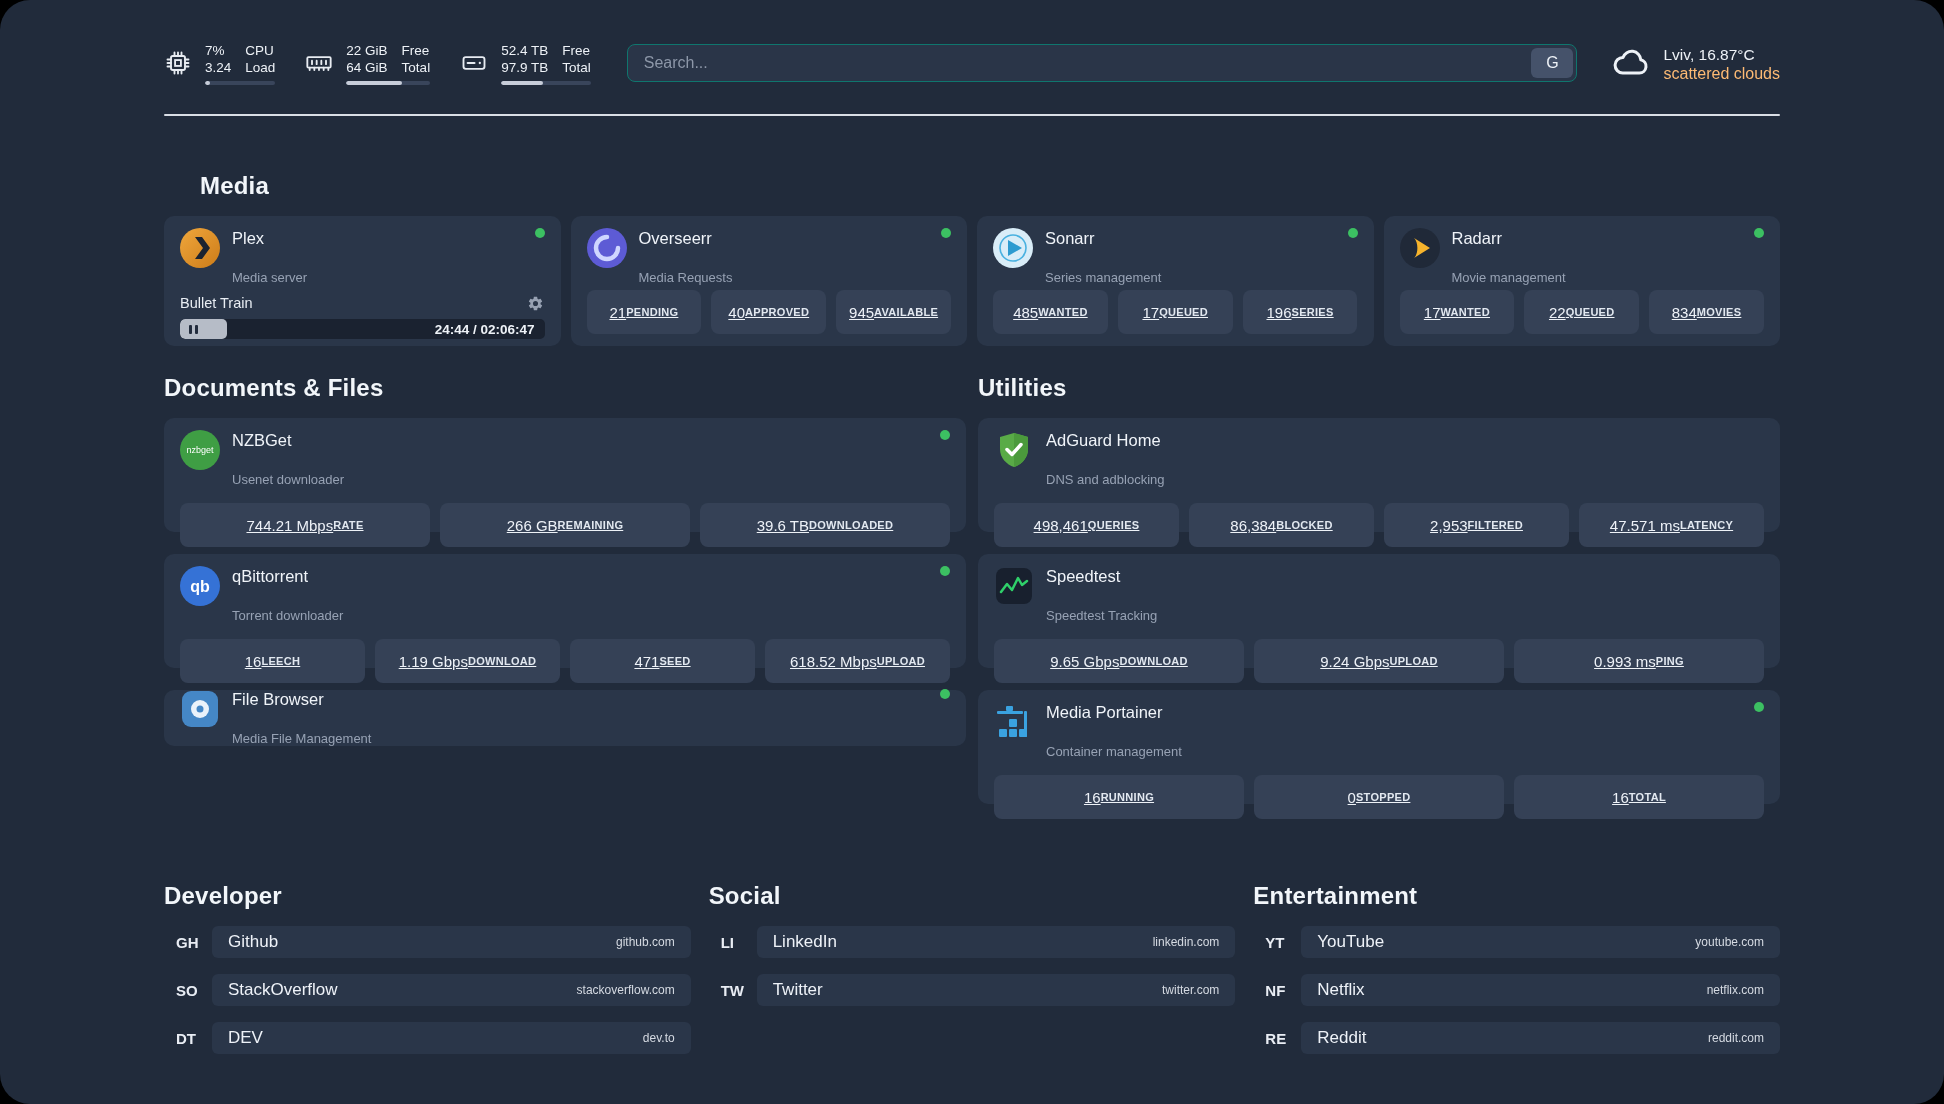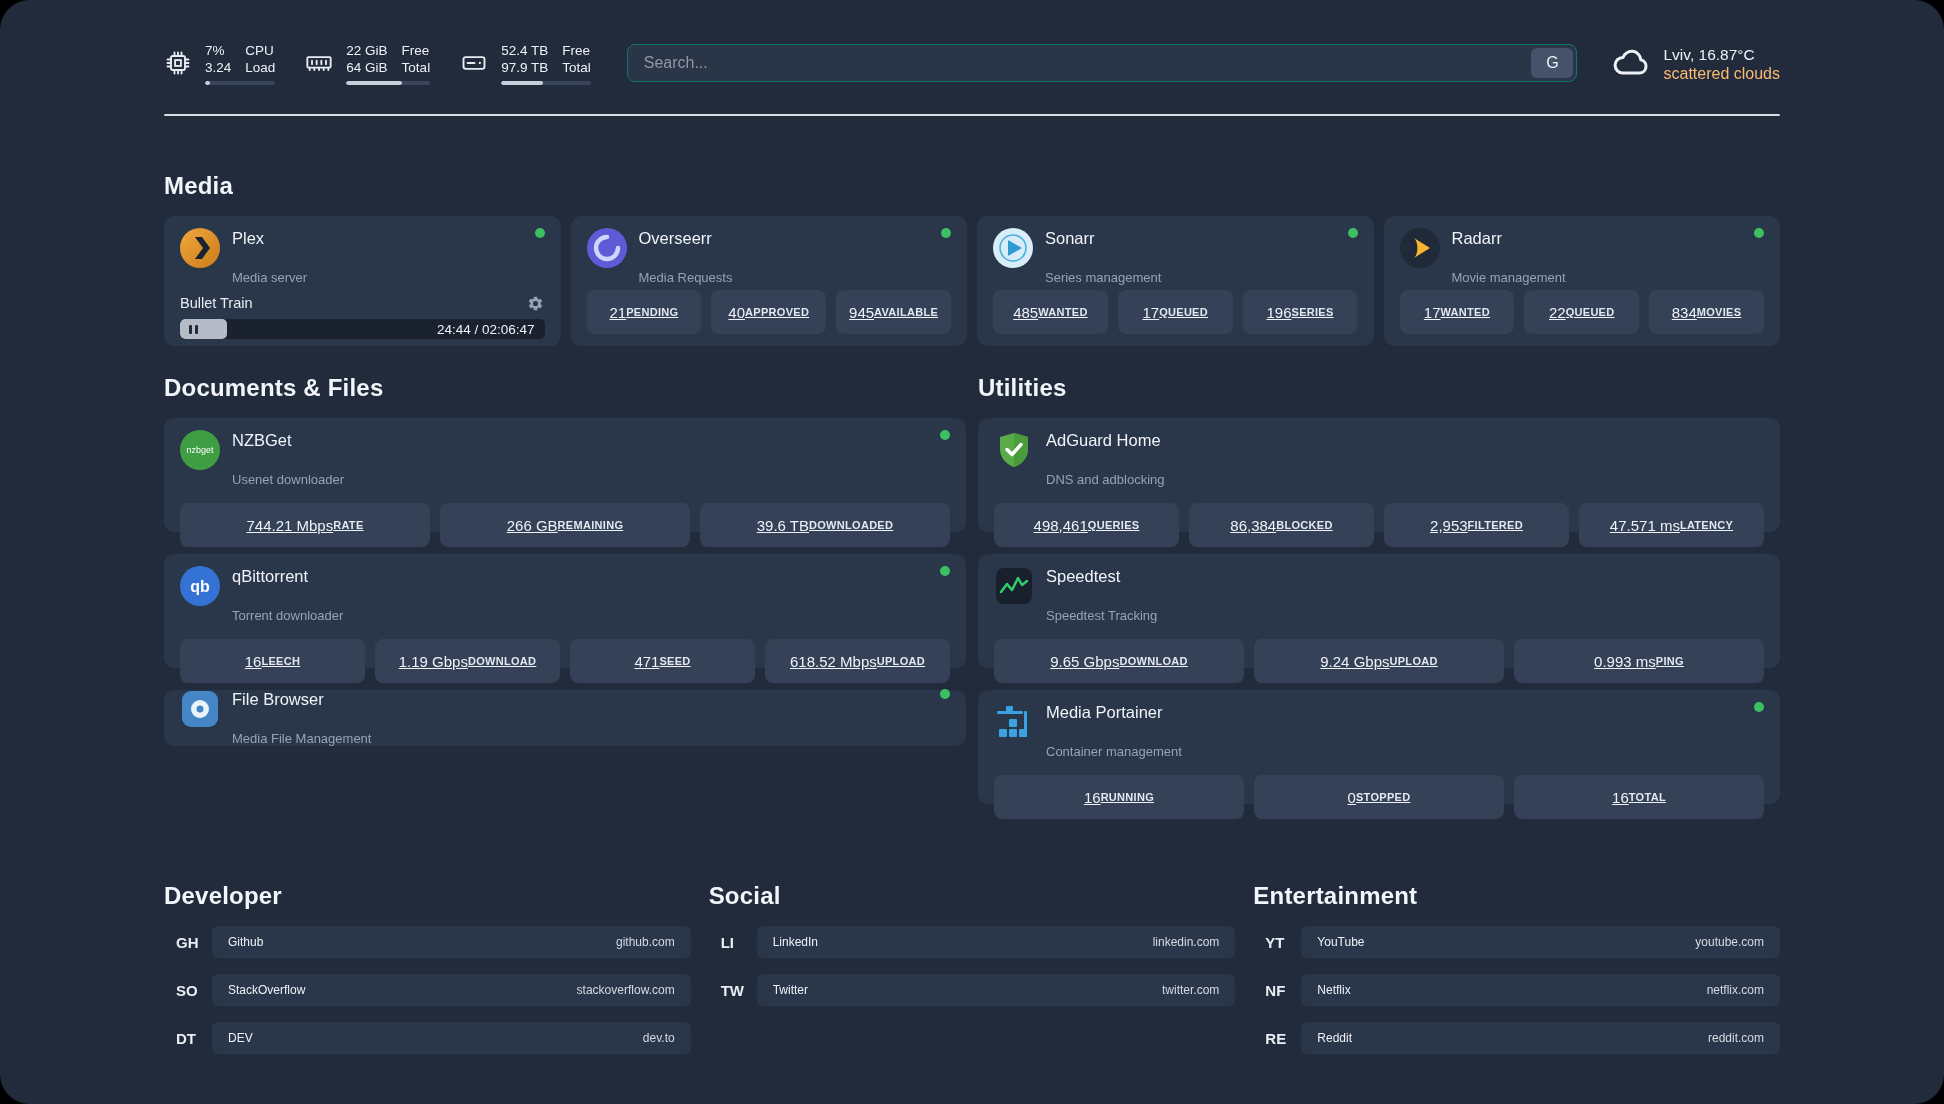--- a/index.html
+++ b/index.html
@@ -29,21 +29,21 @@
   .search input::placeholder{color:#8d97a8;}
   .search-engine{position:absolute;top:4px;right:4px;bottom:4px;width:42px;background:#45526a;border:none;border-radius:6px;color:var(--accent-text);font-size:16px;cursor:pointer;font-family:inherit;}
   .weather{display:flex;align-items:center;gap:12px;}
   .weather-icon{width:40px;height:40px;display:flex;align-items:center;justify-content:center;}
   .weather-loc{font-size:15.5px;line-height:20px;}
   .weather-cond{font-size:16px;line-height:17px;color:#fdba74;}
   .divider{margin-top:26px;height:2px;background:var(--divider);border-radius:1px;}
 
   
   .section-title{margin:0 0 16px;font-size:24px;font-weight:600;color:#f2f6fa;letter-spacing:.2px;}
-  .media-title-h{margin-top:56px;}
+  .media-title-h{margin-top:56px;margin-left:36px;}
   .grid-4{display:grid;grid-template-columns:repeat(4,1fr);gap:10px;}
   .grid-2{display:grid;grid-template-columns:1fr 1fr;gap:12px;margin-top:28px;align-items:start;}
   .col{display:flex;flex-direction:column;}
   .col .card{margin-bottom:22px;gap:15px;}
   .grid-3{display:grid;grid-template-columns:repeat(3,1fr);gap:18px;margin-top:56px;}
 
   
   .card{background:var(--card);border-radius:10px;padding:12px 16px;display:flex;flex-direction:column;justify-content:space-between;cursor:pointer;}
   .card--media{height:130px;}
   .card--stats{height:114px;}
@@ -58,31 +58,31 @@
   .stats{display:flex;gap:10px;}
   .stat{flex:1;background:var(--tile);border-radius:8px;height:44px;display:flex;flex-direction:row;align-items:center;justify-content:center;text-decoration:underline;}
   .stat-value{font-size:15px;color:#eef2f8;line-height:19px;}
   .stat-label{font-size:11px;font-weight:700;color:#e2e8f0;line-height:14px;letter-spacing:.3px;}
 
   
   .media-area{margin-top:8px;}
   .media-row{display:flex;align-items:center;justify-content:space-between;}
   .media-name{font-size:14.5px;color:#e8edf3;}
   .gear-btn{width:18px;height:18px;display:flex;align-items:center;justify-content:center;cursor:pointer;}
-  .media-bar{position:relative;margin-top:7px;height:20px;background:#1a2230;border-radius:5px;overflow:hidden;}
+  .media-bar{position:relative;margin-top:7px;height:20px;background:#1a2230;border-radius:5px;overflow:hidden;font-weight:bold;}
   .media-fill{height:100%;background:#b6bcc7;border-radius:5px;display:flex;align-items:center;padding-left:9px;}
   .pause-icon{display:flex;gap:3px;}
   .pause-icon i{display:block;width:3px;height:9px;background:#222c3d;border-radius:1px;}
   .media-time{position:absolute;right:10px;top:50%;transform:translateY(-50%);font-size:13.5px;color:#eef2f7;}
 
   
   .bm-row{display:flex;align-items:center;margin-bottom:16px;}
   .bm-abbr{width:48px;flex:0 0 auto;font-size:15px;font-weight:600;color:#e9edf4;padding-left:12px;}
   .bm-pill{flex:1;height:32px;background:var(--card);border-radius:6px;display:flex;align-items:center;justify-content:space-between;padding:0 16px;cursor:pointer;text-decoration:none;color:inherit;}
-  .bm-name{font-size:12px;color:#eef2f8;}
+  .bm-name{font-size:17px;color:#eef2f8;}
   .bm-url{font-size:12px;color:#d5dae2;}
 </style>
 </head>
 <body>
 
 <div class="dashboard">
 
   <header class="topbar">
     <div class="metrics">
 

